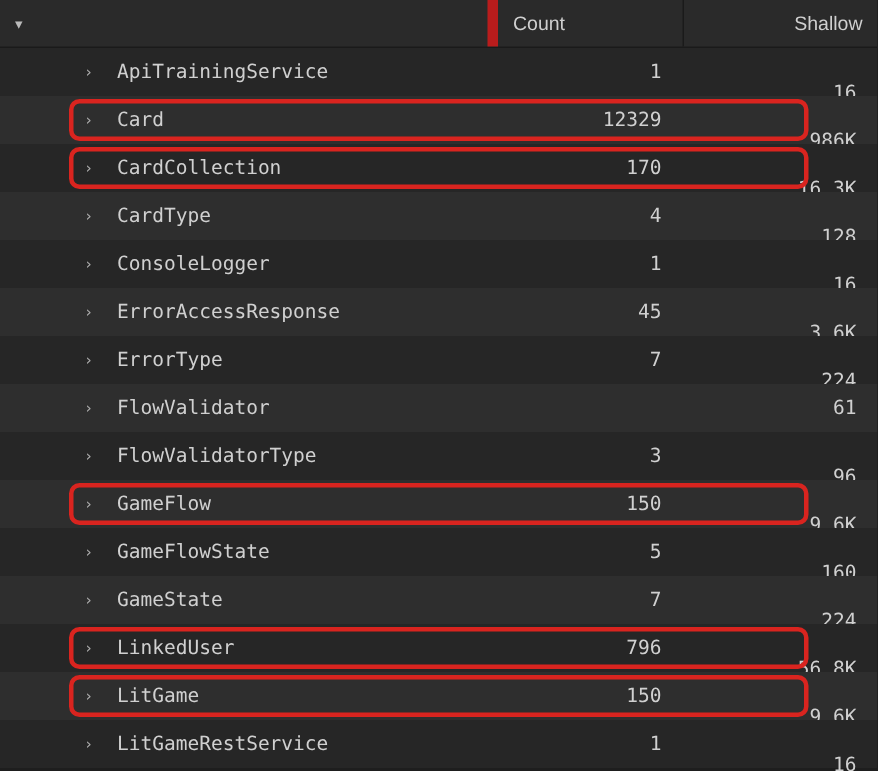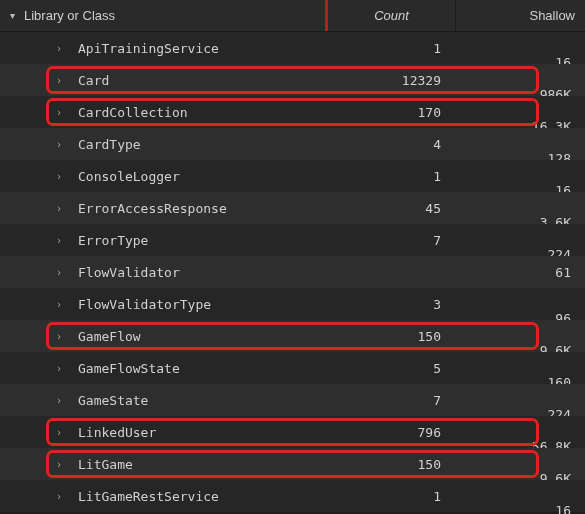--- a/index.html
+++ b/index.html
@@ -22,21 +22,21 @@
   .col-label {
     display: flex;
     align-items: center;
     padding: 0 10px;
     height: 100%;
     font-family: -apple-system, "Segoe UI", sans-serif;
     font-size: 13px;
     color: #cfcfcf;
   }
   .col-name { flex: 1; }
-  .col-count { width: 130px; justify-content: center; border-left: 3px solid #b91c1c; font-style: italic; }
+  .col-count { width: 130px; justify-content: flex-start; border-left: 7px solid #b91c1c; }
   .col-shallow { width: 130px; justify-content: flex-end; border-left: 1px solid #1a1a1a; padding-left: 20px; }
   .chev {
     width: 14px;
     display: inline-block;
     font-size: 10px;
     color: #bbb;
   }
   .rows { }
   .row {
     display: flex;
@@ -81,21 +81,20 @@
     border-radius: 7px;
     pointer-events: none;
   }
 </style>
 </head>
 <body>
 
 <div class="header">
   <div class="col-label col-name">
     <span class="chev">▾</span>
-    <span>Library or Class</span>
   </div>
   <div class="col-label col-count">
     <span>Count</span>
   </div>
   <div class="col-label col-shallow">
     <span>Shallow</span>
   </div>
 </div>
 
 <div class="rows" id="rows-container">

